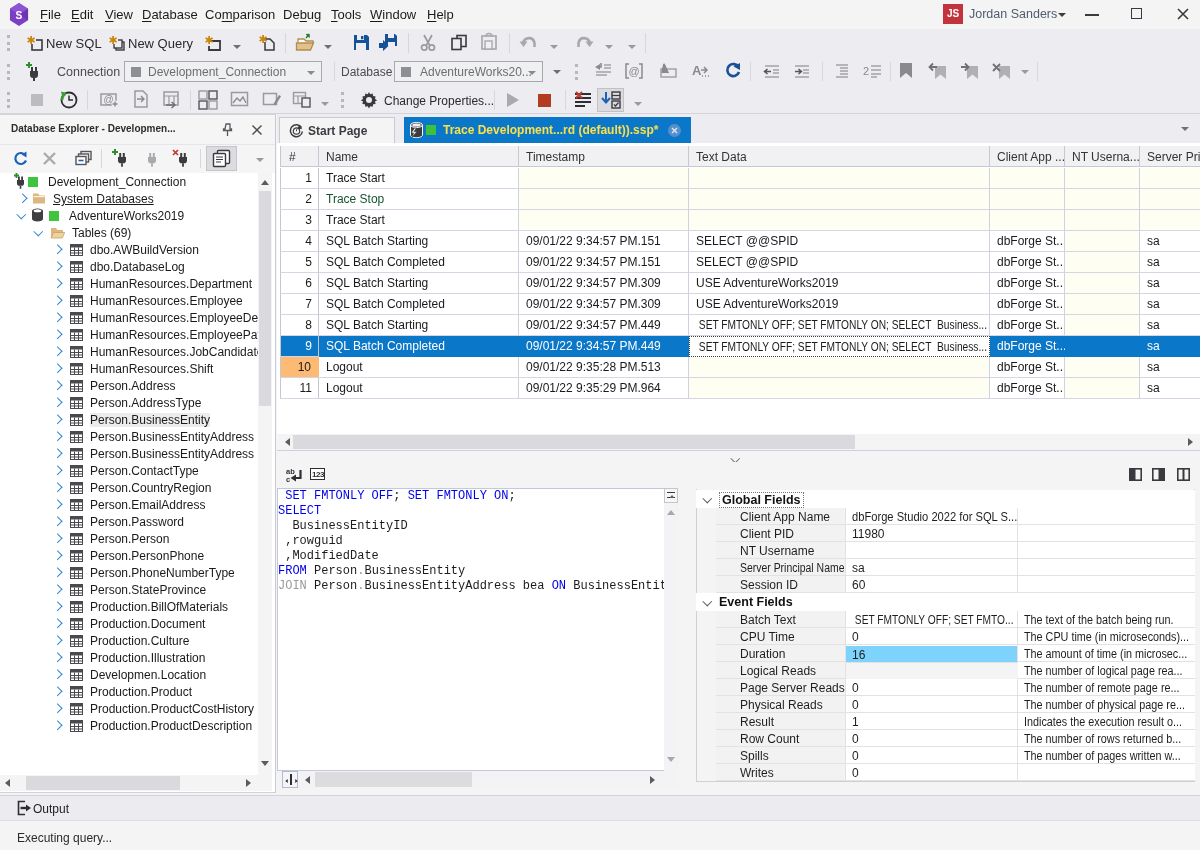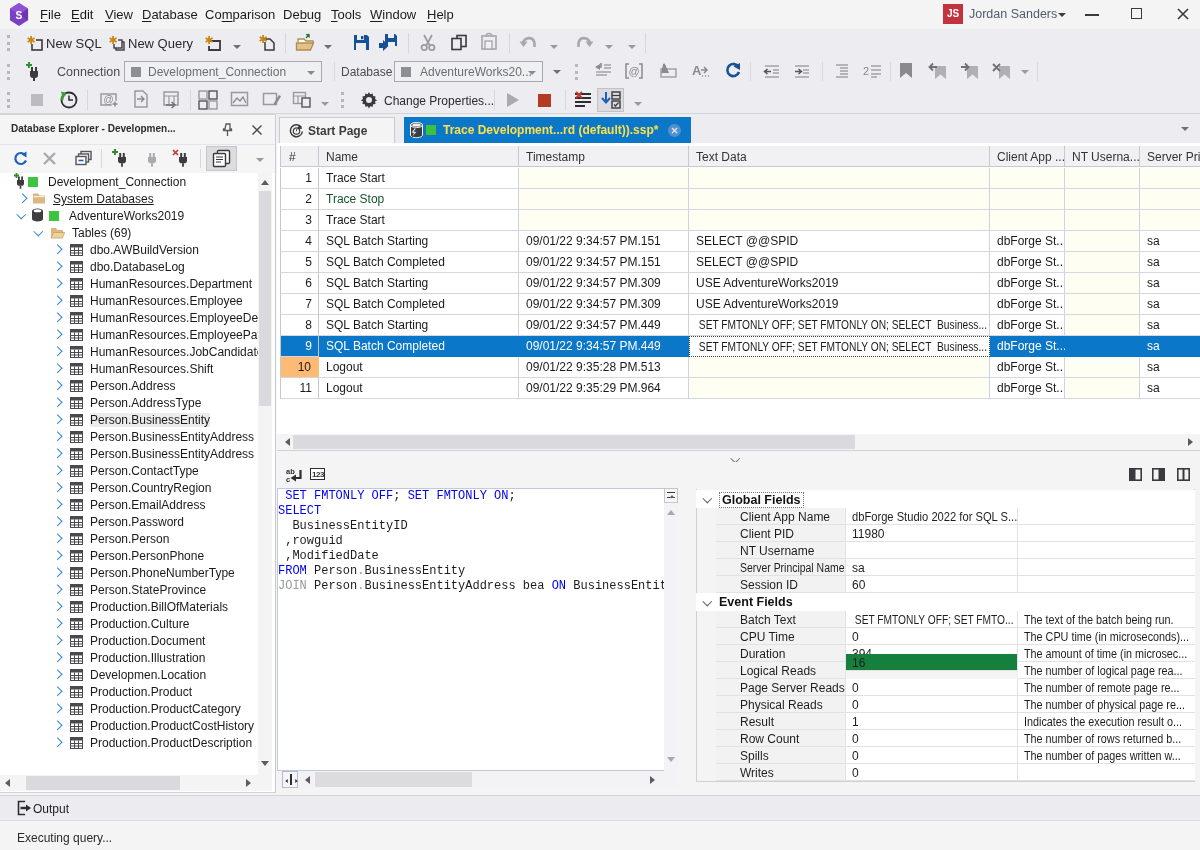--- a/index.html
+++ b/index.html
@@ -641,66 +641,57 @@
           </svg>
           <span class="txt" style="left:90px;">Production.BillOfMaterials</span>
         </div>
       <div class="trow">
           <i class="chev chev-r" style="left:54px;"></i>
           <svg class="abs" style="left:70px;top:2.5px;" width="13" height="12" viewBox="0 0 13 12">
             <rect x="0.5" y="0.5" width="12" height="11" fill="#fff" stroke="#4a4a4e" stroke-width="1"></rect>
             <rect x="0.5" y="0.5" width="12" height="3" fill="#4a4a4e"></rect>
             <path d="M0.5 6.5 h12 M0.5 9 h12 M4.5 3.5 v8 M8.5 3.5 v8" stroke="#4a4a4e" stroke-width="1"></path>
           </svg>
+          <span class="txt" style="left:90px;">Production.Document</span>
+        </div>
+      <div class="trow">
+          <i class="chev chev-r" style="left:54px;"></i>
+          <svg class="abs" style="left:70px;top:2.5px;" width="13" height="12" viewBox="0 0 13 12">
+            <rect x="0.5" y="0.5" width="12" height="11" fill="#fff" stroke="#4a4a4e" stroke-width="1"></rect>
+            <rect x="0.5" y="0.5" width="12" height="3" fill="#4a4a4e"></rect>
+            <path d="M0.5 6.5 h12 M0.5 9 h12 M4.5 3.5 v8 M8.5 3.5 v8" stroke="#4a4a4e" stroke-width="1"></path>
+          </svg>
           <span class="txt" style="left:90px;">Production.Culture</span>
         </div>
       <div class="trow">
           <i class="chev chev-r" style="left:54px;"></i>
           <svg class="abs" style="left:70px;top:2.5px;" width="13" height="12" viewBox="0 0 13 12">
             <rect x="0.5" y="0.5" width="12" height="11" fill="#fff" stroke="#4a4a4e" stroke-width="1"></rect>
             <rect x="0.5" y="0.5" width="12" height="3" fill="#4a4a4e"></rect>
             <path d="M0.5 6.5 h12 M0.5 9 h12 M4.5 3.5 v8 M8.5 3.5 v8" stroke="#4a4a4e" stroke-width="1"></path>
           </svg>
-          <span class="txt" style="left:90px;">Production.Document</span>
-        </div>
-      <div class="trow">
-          <i class="chev chev-r" style="left:54px;"></i>
-          <svg class="abs" style="left:70px;top:2.5px;" width="13" height="12" viewBox="0 0 13 12">
-            <rect x="0.5" y="0.5" width="12" height="11" fill="#fff" stroke="#4a4a4e" stroke-width="1"></rect>
-            <rect x="0.5" y="0.5" width="12" height="3" fill="#4a4a4e"></rect>
-            <path d="M0.5 6.5 h12 M0.5 9 h12 M4.5 3.5 v8 M8.5 3.5 v8" stroke="#4a4a4e" stroke-width="1"></path>
-          </svg>
           <span class="txt" style="left:90px;">Production.Illustration</span>
         </div>
       <div class="trow">
           <i class="chev chev-r" style="left:54px;"></i>
           <svg class="abs" style="left:70px;top:2.5px;" width="13" height="12" viewBox="0 0 13 12">
             <rect x="0.5" y="0.5" width="12" height="11" fill="#fff" stroke="#4a4a4e" stroke-width="1"></rect>
             <rect x="0.5" y="0.5" width="12" height="3" fill="#4a4a4e"></rect>
             <path d="M0.5 6.5 h12 M0.5 9 h12 M4.5 3.5 v8 M8.5 3.5 v8" stroke="#4a4a4e" stroke-width="1"></path>
           </svg>
           <span class="txt" style="left:90px;">Developmen.Location</span>
         </div>
       <div class="trow">
           <i class="chev chev-r" style="left:54px;"></i>
           <svg class="abs" style="left:70px;top:2.5px;" width="13" height="12" viewBox="0 0 13 12">
             <rect x="0.5" y="0.5" width="12" height="11" fill="#fff" stroke="#4a4a4e" stroke-width="1"></rect>
             <rect x="0.5" y="0.5" width="12" height="3" fill="#4a4a4e"></rect>
             <path d="M0.5 6.5 h12 M0.5 9 h12 M4.5 3.5 v8 M8.5 3.5 v8" stroke="#4a4a4e" stroke-width="1"></path>
           </svg>
           <span class="txt" style="left:90px;">Production.Product</span>
-        </div>
-      <div class="trow">
-          <i class="chev chev-r" style="left:54px;"></i>
-          <svg class="abs" style="left:70px;top:2.5px;" width="13" height="12" viewBox="0 0 13 12">
-            <rect x="0.5" y="0.5" width="12" height="11" fill="#fff" stroke="#4a4a4e" stroke-width="1"></rect>
-            <rect x="0.5" y="0.5" width="12" height="3" fill="#4a4a4e"></rect>
-            <path d="M0.5 6.5 h12 M0.5 9 h12 M4.5 3.5 v8 M8.5 3.5 v8" stroke="#4a4a4e" stroke-width="1"></path>
-          </svg>
-          <span class="txt" style="left:90px;">Production.ProductCategory</span>
         </div>
       <div class="trow">
           <i class="chev chev-r" style="left:54px;"></i>
           <svg class="abs" style="left:70px;top:2.5px;" width="13" height="12" viewBox="0 0 13 12">
             <rect x="0.5" y="0.5" width="12" height="11" fill="#fff" stroke="#4a4a4e" stroke-width="1"></rect>
             <rect x="0.5" y="0.5" width="12" height="3" fill="#4a4a4e"></rect>
             <path d="M0.5 6.5 h12 M0.5 9 h12 M4.5 3.5 v8 M8.5 3.5 v8" stroke="#4a4a4e" stroke-width="1"></path>
           </svg>
           <span class="txt" style="left:90px;">Production.ProductCostHistory</span>
         </div>
@@ -1002,21 +993,21 @@
       </div>
       <div class="abs" style="left:152px;top:183px;width:172px;height:17px;background:#fff;border-bottom:1px solid #e2e2e4;border-right:1px solid #e2e2e4;">
         <span style="position:absolute;left:6px;top:2px;color:#1e1e1e;white-space:nowrap;">394</span>
       </div>
       <div class="abs" style="left:324px;top:183px;width:177px;height:17px;background:#fff;border-bottom:1px solid #e2e2e4;">
         <span style="position:absolute;left:6px;top:2px;color:#1e1e1e;white-space:nowrap;"><span style="display:inline-block;white-space:nowrap;transform:scaleX(.9);transform-origin:0 50%;">The amount of time (in microsec...</span></span>
       </div>
       <div class="abs" style="left:22px;top:200px;width:130px;height:17px;background:#f2f2f3;border-bottom:1px solid #e2e2e4;border-right:1px solid #e2e2e4;">
         <span style="position:absolute;left:24px;top:2px;color:#1e1e1e;white-space:nowrap;">Logical Reads</span>
       </div>
-      <div class="abs" style="left:152px;top:192px;width:172px;height:17px;background:#15803d;border-bottom:1px solid #e2e2e4;border-right:1px solid #e2e2e4;">
+      <div class="abs" style="left:152px;top:184px;width:172px;height:17px;background:#7dd3fc;border-bottom:1px solid #e2e2e4;border-right:1px solid #e2e2e4;">
         <span style="position:absolute;left:6px;top:2px;color:#1e1e1e;white-space:nowrap;">16</span>
       </div>
       <div class="abs" style="left:324px;top:200px;width:177px;height:17px;background:#fff;border-bottom:1px solid #e2e2e4;">
         <span style="position:absolute;left:6px;top:2px;color:#1e1e1e;white-space:nowrap;"><span style="display:inline-block;white-space:nowrap;transform:scaleX(.9);transform-origin:0 50%;">The number of logical page rea...</span></span>
       </div>
       <div class="abs" style="left:22px;top:217px;width:130px;height:17px;background:#f2f2f3;border-bottom:1px solid #e2e2e4;border-right:1px solid #e2e2e4;">
         <span style="position:absolute;left:24px;top:2px;color:#1e1e1e;white-space:nowrap;">Page Server Reads</span>
       </div>
       <div class="abs" style="left:152px;top:217px;width:172px;height:17px;background:#fff;border-bottom:1px solid #e2e2e4;border-right:1px solid #e2e2e4;">
         <span style="position:absolute;left:6px;top:2px;color:#1e1e1e;white-space:nowrap;">0</span>

